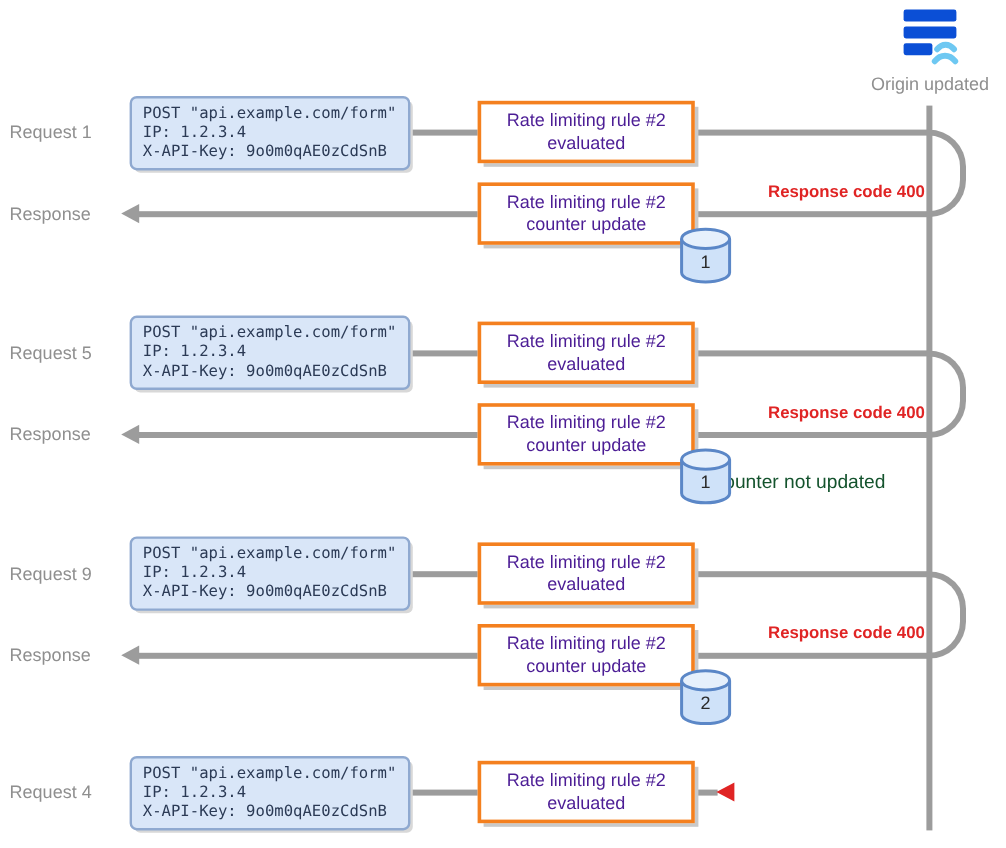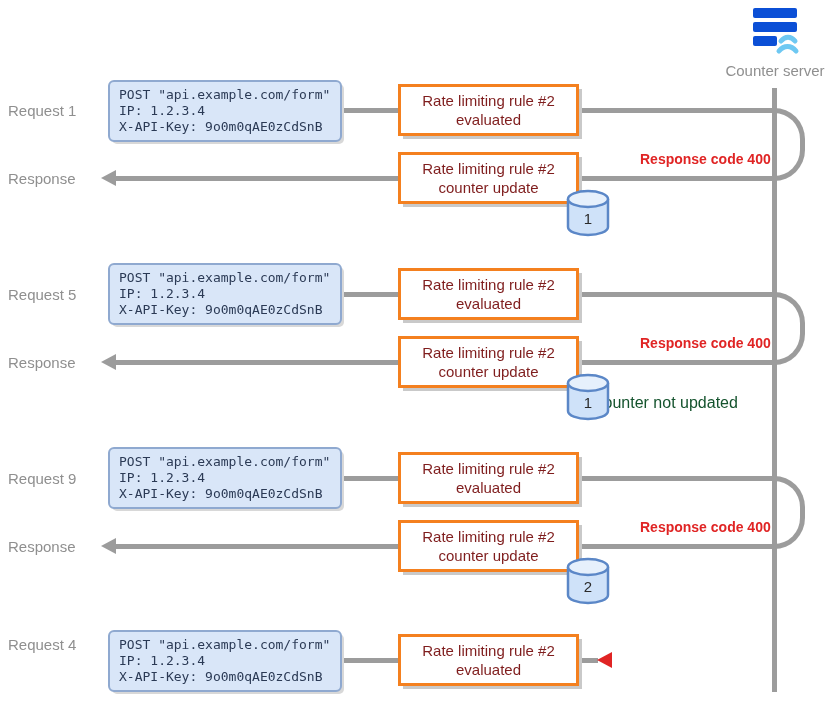--- a/index.html
+++ b/index.html
@@ -14,21 +14,21 @@
          border-top-right-radius:36px; border-bottom-right-radius:36px; z-index:0; }
 
   .req-box { position:absolute; left:108px; width:234px; height:62px; background:#d9e6f8;
              border:2px solid #8fa9d0; border-radius:6px; padding:5px 9px;
              font-family:"DejaVu Sans Mono", monospace; font-size:13px; line-height:16px;
              color:#2b3a55; z-index:2; box-shadow:3px 3px 0 -1px #d8d8d8; white-space:nowrap; }
 
   .rule-box { position:absolute; left:398px; width:181px; height:52px; background:#ffffff;
               border:3px solid #f4801f; box-shadow:4px 4px 0 -1px #c9c9c9; z-index:2;
               display:flex; flex-direction:column; align-items:center; justify-content:center;
-              font-size:15px; line-height:19px; color:#7f1d1d; text-align:center; }
+              font-size:15px; line-height:19px; color:#4c1d95; text-align:center; }
 
   .arrow-left { position:absolute; width:0; height:0; border-top:8px solid transparent;
                 border-bottom:8px solid transparent; border-right:15px solid #9c9c9c; z-index:1; }
   .arrow-left.red { border-right-color:#e02424; }
 
   .note { position:absolute; left:616px; font-size:14px; font-weight:bold; color:#e02424; z-index:3; line-height:19px;padding-left:24px; }
   .subnote { position:absolute; left:592px; font-size:16px; color:#14532d; z-index:3; }
 
   .cylinder { position:absolute; left:564px; width:48px; height:50px; z-index:4; }
   .cyl-num { position:absolute; left:0; top:22px; width:100%; text-align:center; font-size:15px; color:#2b2b2b; }
@@ -44,21 +44,21 @@
 
   <div class="origin-icon">
     <svg width="54" height="54" viewBox="0 0 54 54" aria-hidden="true">
       <rect x="5" y="5" width="44" height="10" rx="2" fill="#0b4fd6"></rect>
       <rect x="5" y="19" width="44" height="10" rx="2" fill="#0b4fd6"></rect>
       <rect x="5" y="33" width="24" height="10" rx="2" fill="#0b4fd6"></rect>
       <path d="M33 38 c4 -5 10 -5 14 0" fill="none" stroke="#6ec8f2" stroke-width="5" stroke-linecap="round"></path>
       <path d="M31 48 c5 -6 12 -6 17 0" fill="none" stroke="#6ec8f2" stroke-width="5" stroke-linecap="round"></path>
     </svg>
   </div>
-  <div class="origin-label">Counter server</div>
+  <div class="origin-label">Origin updated</div>
   <div class="lifeline"></div>
 
   <div class="arc" style="top:108px"></div>
   <div class="arc" style="top:292px"></div>
   <div class="arc" style="top:476px"></div>
 
   <div class="hline" style="left:342px;top:108px;width:433px"></div>
   <div class="hline" style="left:112px;top:176px;width:663px"></div>
   <div class="hline" style="left:342px;top:292px;width:433px"></div>
   <div class="hline" style="left:112px;top:360px;width:663px"></div>
@@ -70,21 +70,21 @@
   <div class="arrow-left" style="left:101px;top:354px"></div>
   <div class="arrow-left" style="left:101px;top:538px"></div>
   <div class="arrow-left red" style="left:597px;top:652px"></div>
 
   <div class="lane-label" style="top:102px">Request 1</div>
   <div class="lane-label" style="top:170px">Response</div>
   <div class="lane-label" style="top:286px">Request 5</div>
   <div class="lane-label" style="top:354px">Response</div>
   <div class="lane-label" style="top:470px">Request 9</div>
   <div class="lane-label" style="top:538px">Response</div>
-  <div class="lane-label" style="top:636px">Request 4</div>
+  <div class="lane-label" style="top:652px">Request 4</div>
 
   <div class="req-box" style="top:80px">
     <div>POST "api.example.com/form"</div>
     <div>IP: 1.2.3.4</div>
     <div>X-API-Key: 9o0m0qAE0zCdSnB</div>
   </div>
   <div class="req-box" style="top:263px">
     <div>POST "api.example.com/form"</div>
     <div>IP: 1.2.3.4</div>
     <div>X-API-Key: 9o0m0qAE0zCdSnB</div>

